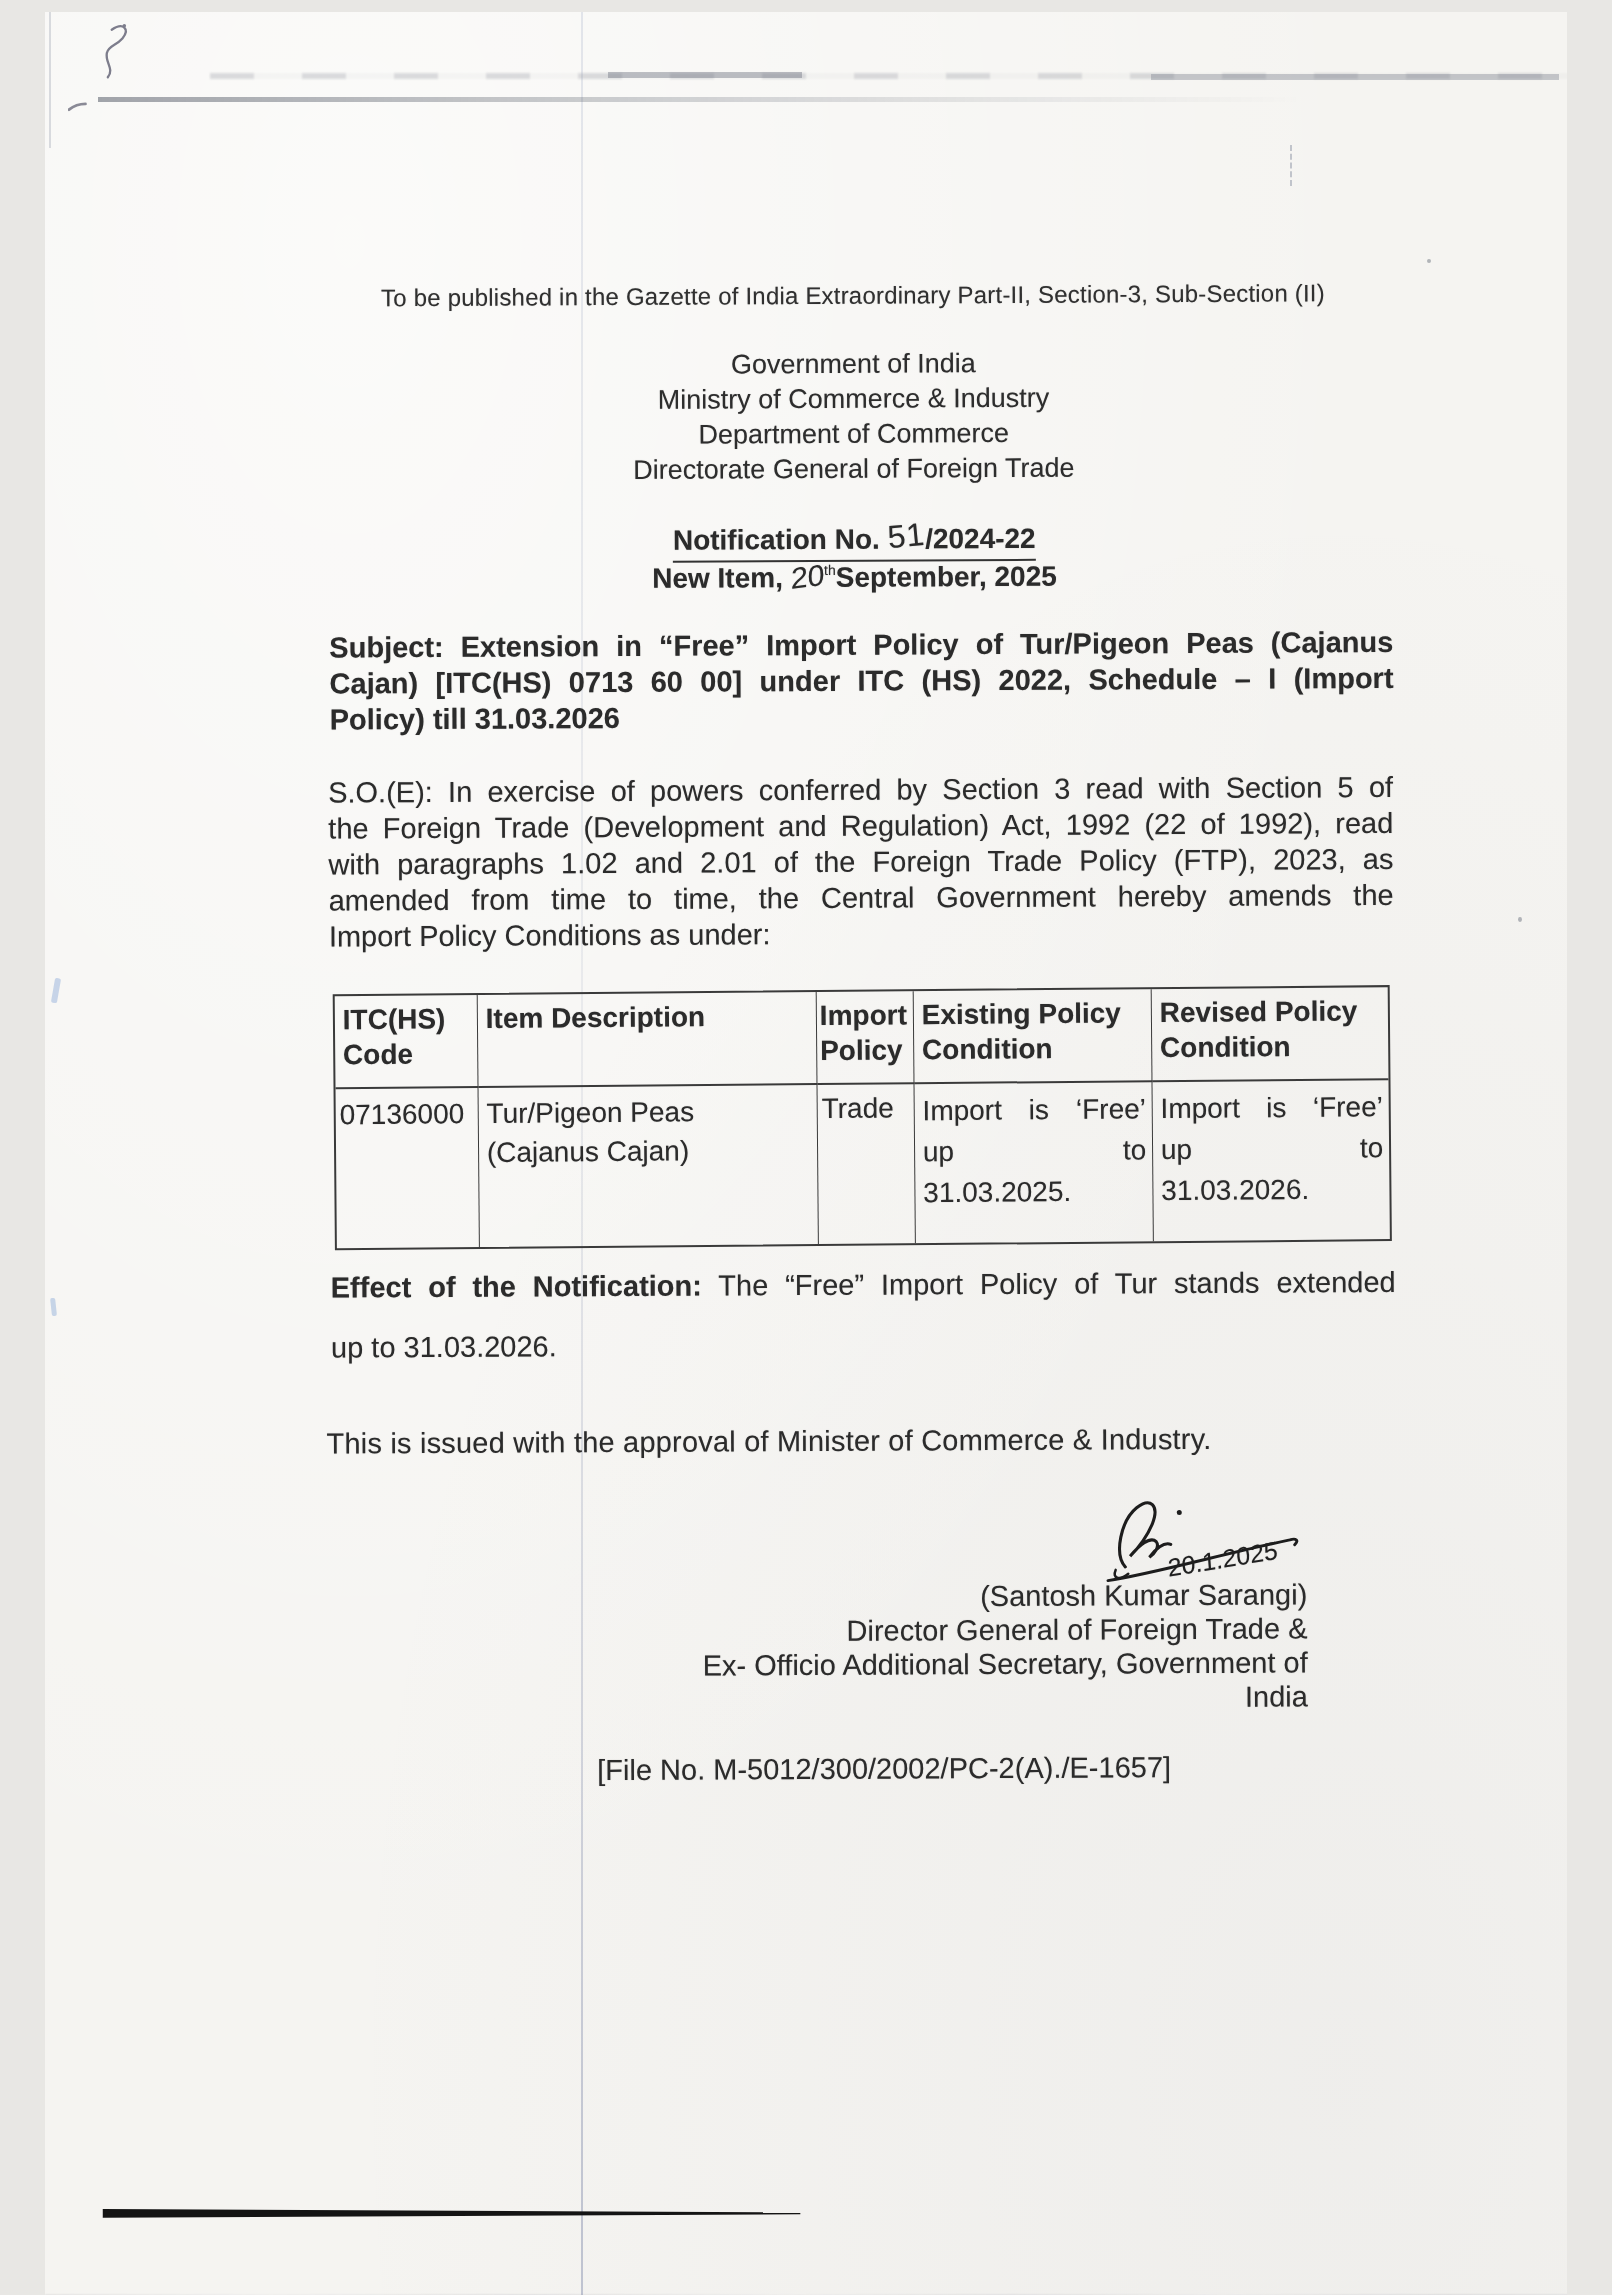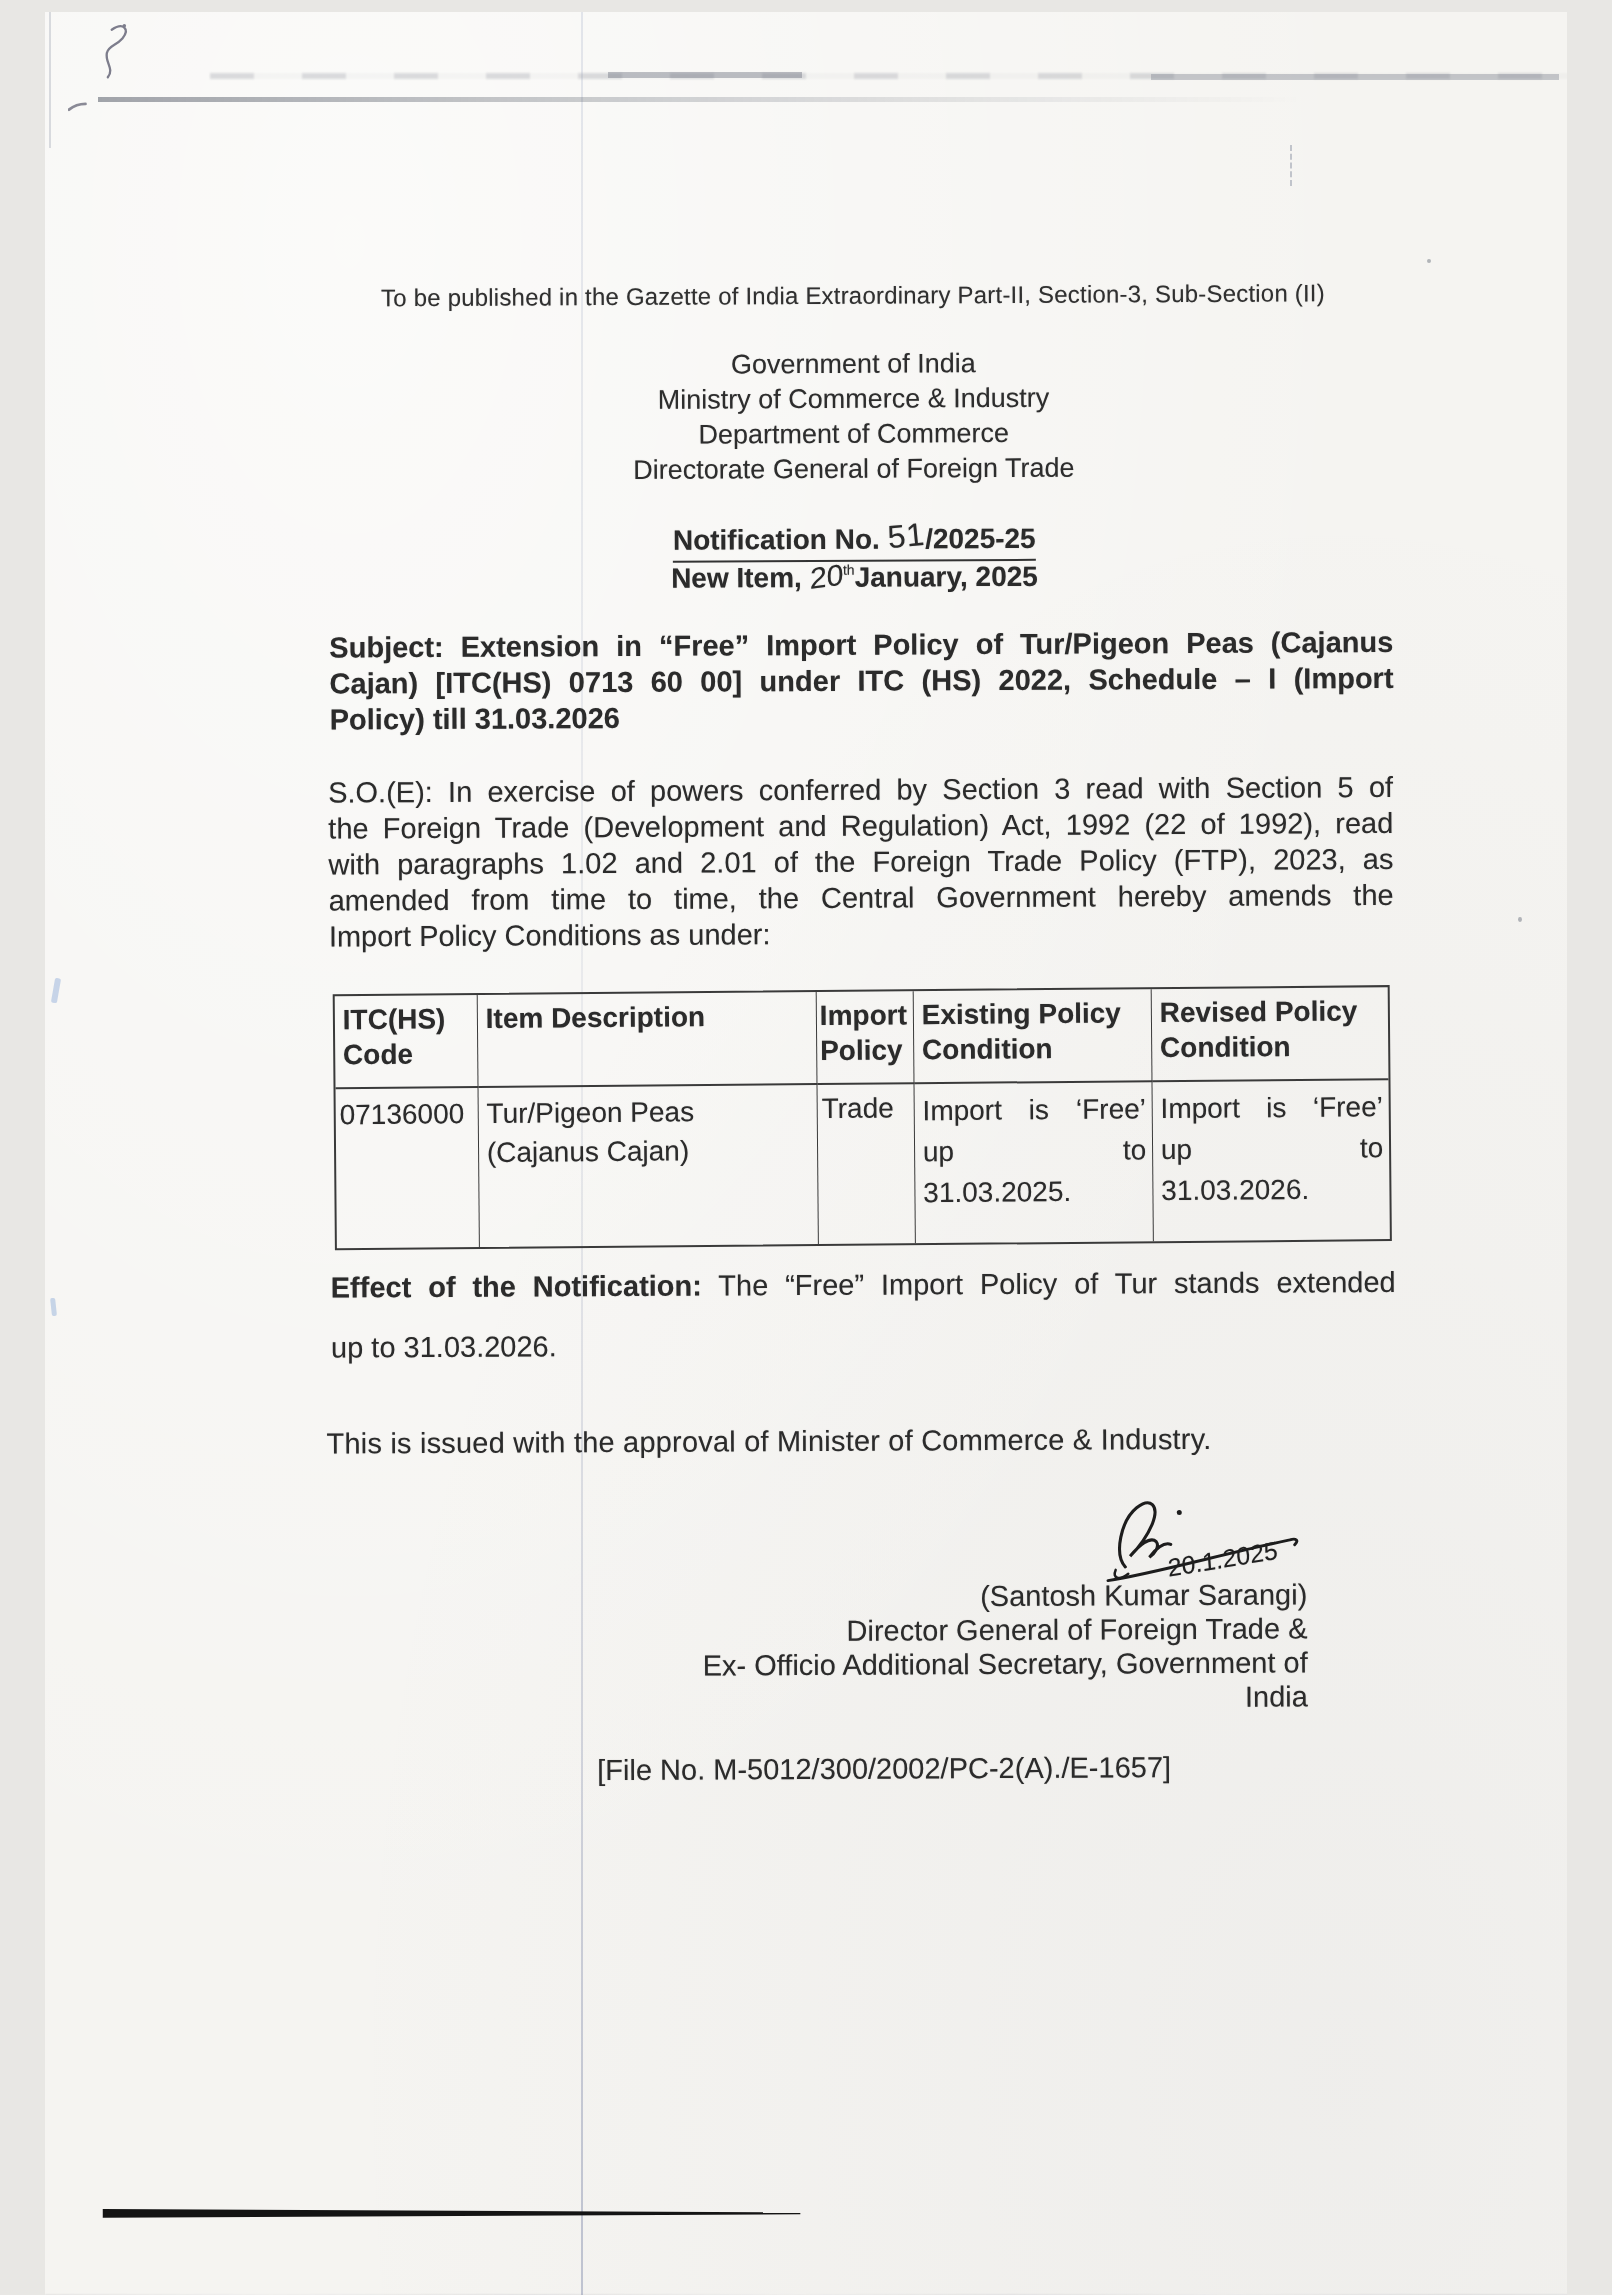--- a/index.html
+++ b/index.html
@@ -109,26 +109,26 @@
 
     <div class="center-line org txt">
       <div>Government of India</div>
       <div>Ministry of Commerce &amp; Industry</div>
       <div>Department of Commerce</div>
       <div>Directorate General of Foreign Trade</div>
     </div>
 
     <div class="center-line notif txt">
       <span class="ul">
-        <span>Notification No. </span><span class="hand-num">51</span><span>/2025-25</span>
+        <span>Notification No. </span><span class="hand-num">51</span><span>/2024-22</span>
       </span>
     </div>
 
     <div class="center-line place txt">
-      <span>New Item, </span><span class="hand-day">20</span><span class="hand-ord">th</span><span>January, 2025</span>
+      <span>New Item, </span><span class="hand-day">20</span><span class="hand-ord">th</span><span>September, 2025</span>
     </div>
 
     <div class="subject txt">
       <div class="jline">Subject: Extension in “Free” Import Policy of Tur/Pigeon Peas (Cajanus</div>
       <div class="jline">Cajan) [ITC(HS) 0713 60 00] under ITC (HS) 2022, Schedule – I (Import</div>
       <div class="lline">Policy) till 31.03.2026</div>
     </div>
 
     <div class="sopara txt">
       <div class="jline">S.O.(E): In exercise of powers conferred by Section 3 read with Section 5 of</div>

